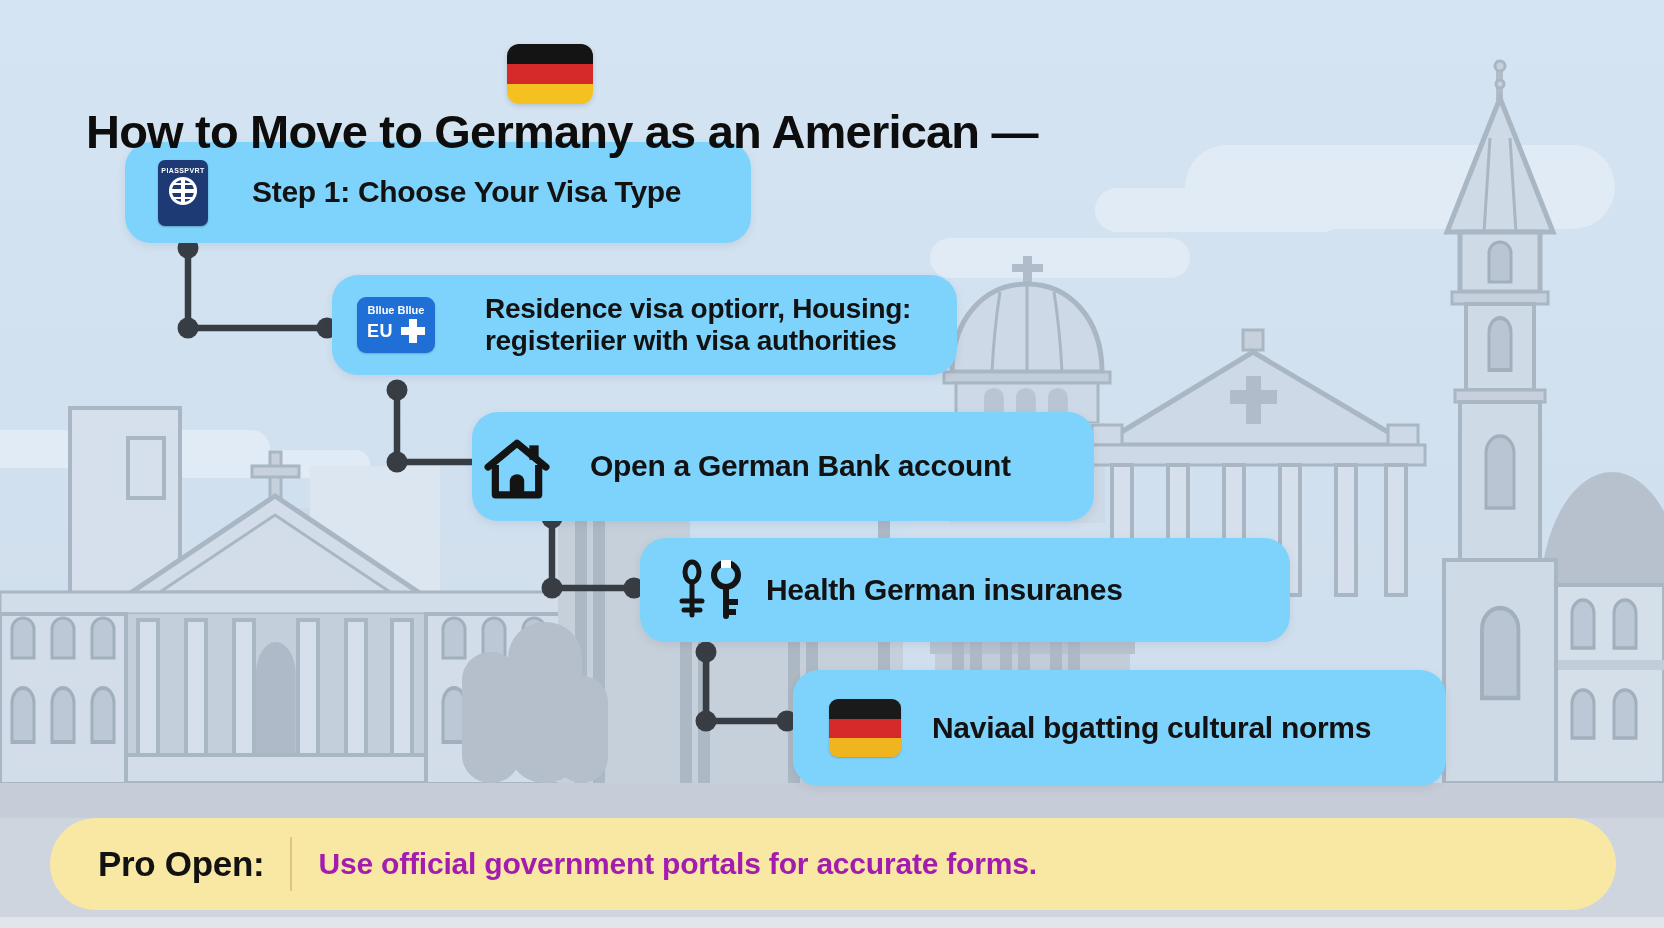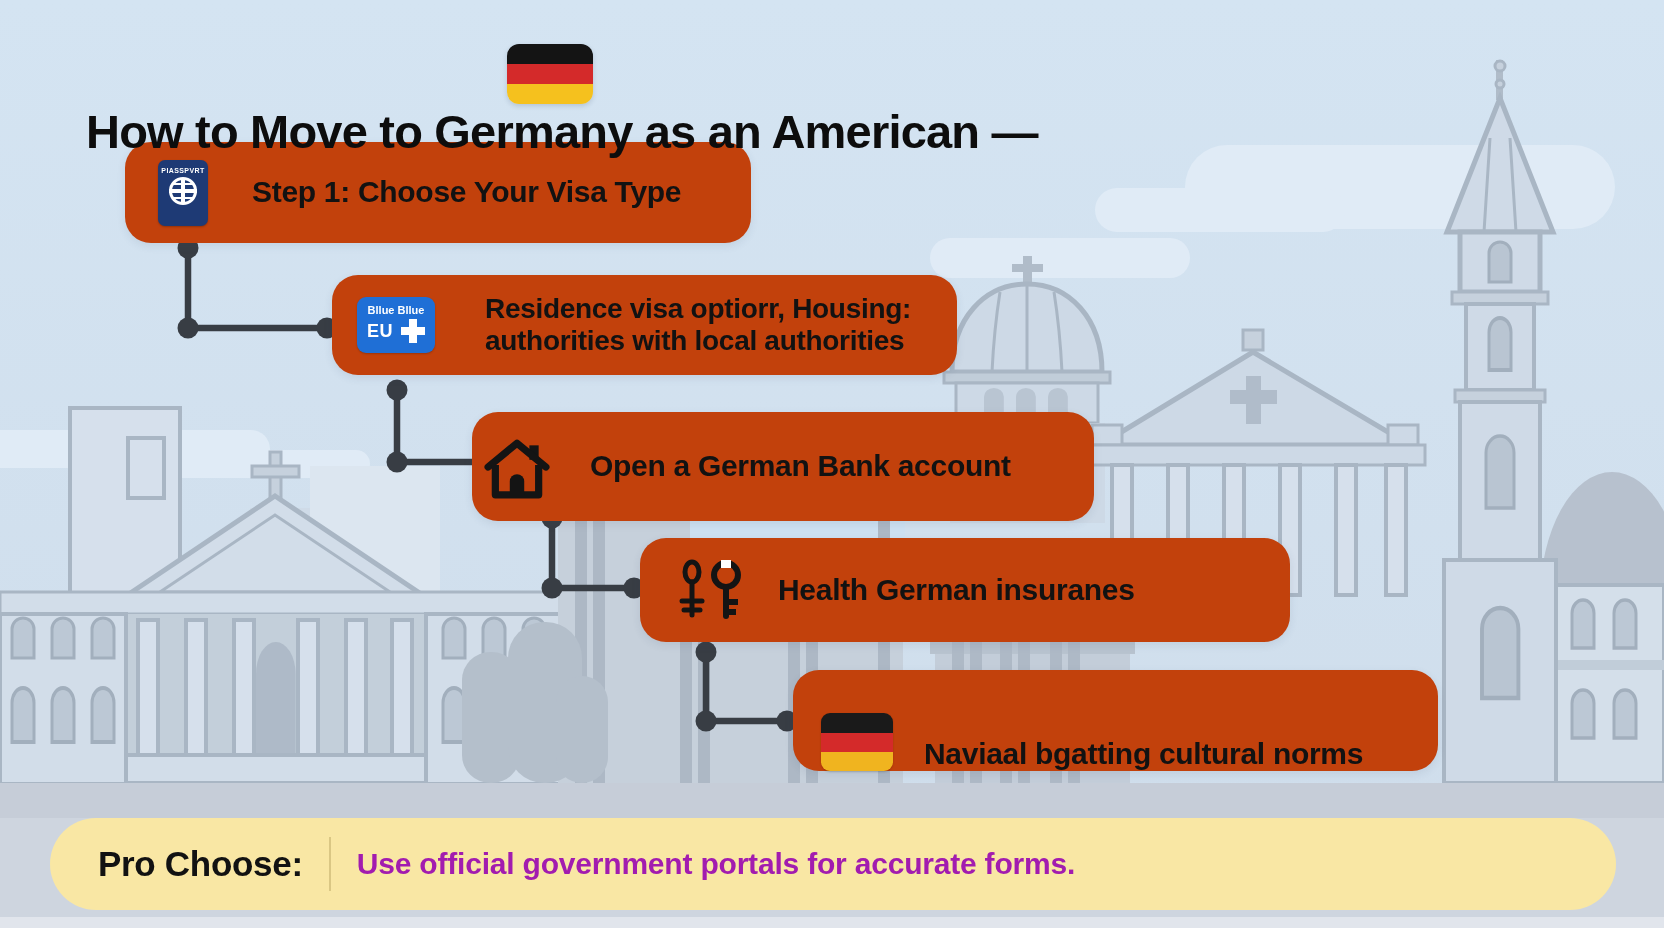--- a/index.html
+++ b/index.html
@@ -11,21 +11,21 @@
   .bg-svg{position:absolute;left:0;top:0;z-index:0;}
   
   .title-row{position:absolute;left:62px;top:44px;z-index:5;display:flex;align-items:center;flex-direction:column;}
   .title-flag{width:86px;height:60px;border-radius:12px;overflow:hidden;box-shadow:0 2px 5px rgba(40,60,90,.18);flex:none;}
   .title-flag .s1{height:34%;background:#141414;}
   .title-flag .s2{height:33%;background:#d42a2a;}
   .title-flag .s3{height:33%;background:#f5c11e;}
   .page-title{margin:0 0 0 24px;font-size:47px;font-weight:800;letter-spacing:-.8px;color:#0d0d0d;white-space:nowrap;}
   
   .card{
-    position:absolute;z-index:4;background:#c2410c;border-radius:26px;
+    position:absolute;z-index:4;background:#7dd3fc;border-radius:26px;
     box-shadow:0 3px 9px rgba(50,70,100,.10);
     display:flex;align-items:center;
   }
   .card-text{font-size:30px;font-weight:800;letter-spacing:-.3px;color:#121212;line-height:1.15;}
   .card-text .ln{display:block;}
   .card2 .card-text{font-size:28px;}
   
   .passport{width:50px;height:66px;border-radius:7px;background:#1e3a75;flex:none;
     display:flex;flex-direction:column;align-items:center;box-shadow:0 1px 2px rgba(0,0,0,.25);}
   .passport .ptxt{color:#fff;font-size:7px;font-weight:700;letter-spacing:.4px;margin-top:7px;}
@@ -270,21 +270,21 @@
     <div class="brow">
       <span class="eu">EU</span>
       <svg width="24" height="24" viewBox="0 0 24 24">
         <rect x="8" y="0" width="8" height="24" fill="#fff"></rect>
           <rect x="0" y="8" width="24" height="8" fill="#fff"></rect>
       </svg>
     </div>
   </div>
   <div class="card-text" style="margin-left:50px;">
     <span class="ln">Residence visa optiorr, Housing:</span>
-    <span class="ln">authorities with local authorities</span>
+    <span class="ln">registeriier with visa authorities</span>
   </div>
 </div>
 
 <div class="card" style="left:472px;top:412px;width:610px;height:109px;padding-left:12px;">
   <div class="icon-wrap">
     <svg width="66" height="66" viewBox="0 0 64 64">
       <rect x="44" y="11" width="9" height="14" fill="#141414"></rect>
       <path d="M4,32 L32,9 L60,32" fill="none" stroke="#141414" stroke-width="7" stroke-linecap="round" stroke-linejoin="round"></path>
       <path d="M11,30 V59 H53 V30" fill="none" stroke="#141414" stroke-width="7" stroke-linejoin="round"></path>
       <path d="M25,59 V46 A7,7 0 0 1 39,46 V59 Z" fill="#141414"></path>
@@ -302,35 +302,35 @@
       <line x1="16" y1="23" x2="16" y2="56" stroke="#141414" stroke-width="5" stroke-linecap="round"></line>
       <line x1="6" y1="42" x2="26" y2="42" stroke="#141414" stroke-width="5" stroke-linecap="round"></line>
       <line x1="8" y1="51" x2="24" y2="51" stroke="#141414" stroke-width="5" stroke-linecap="round"></line>
       <circle cx="50" cy="16" r="12" fill="none" stroke="#141414" stroke-width="6"></circle>
       <rect x="45" y="1" width="10" height="8" fill="#ffffff"></rect>
       <line x1="50" y1="28" x2="50" y2="57" stroke="#141414" stroke-width="6" stroke-linecap="round"></line>
       <rect x="52" y="40" width="10" height="6" fill="#141414"></rect>
       <rect x="52" y="50" width="8" height="6" fill="#141414"></rect>
     </svg>
   </div>
-  <div class="card-text" style="margin-left:28px;">
+  <div class="card-text" style="margin-left:16px;">
     <span class="ln">Health German insuranes</span>
   </div>
 </div>
 
-<div class="card" style="left:793px;top:670px;width:617px;height:101px;padding-left:28px;align-items:flex-end;">
+<div class="card" style="left:793px;top:670px;width:617px;height:116px;padding-left:36px;">
   <div class="cflag">
     <div class="s1"></div>
       <div class="s2"></div>
       <div class="s3"></div>
   </div>
   <div class="card-text" style="margin-left:31px;">
     <span class="ln">Naviaal bgatting cultural norms</span>
   </div>
 </div>
 
 <div class="banner">
-  <span class="lbl">Pro Choose:</span>
+  <span class="lbl">Pro Open:</span>
   <span class="div"></span>
   <span class="txt">Use official government portals for accurate forms.</span>
 </div>
 
 <div class="bottom-strip"></div>
 
 </body></html>

